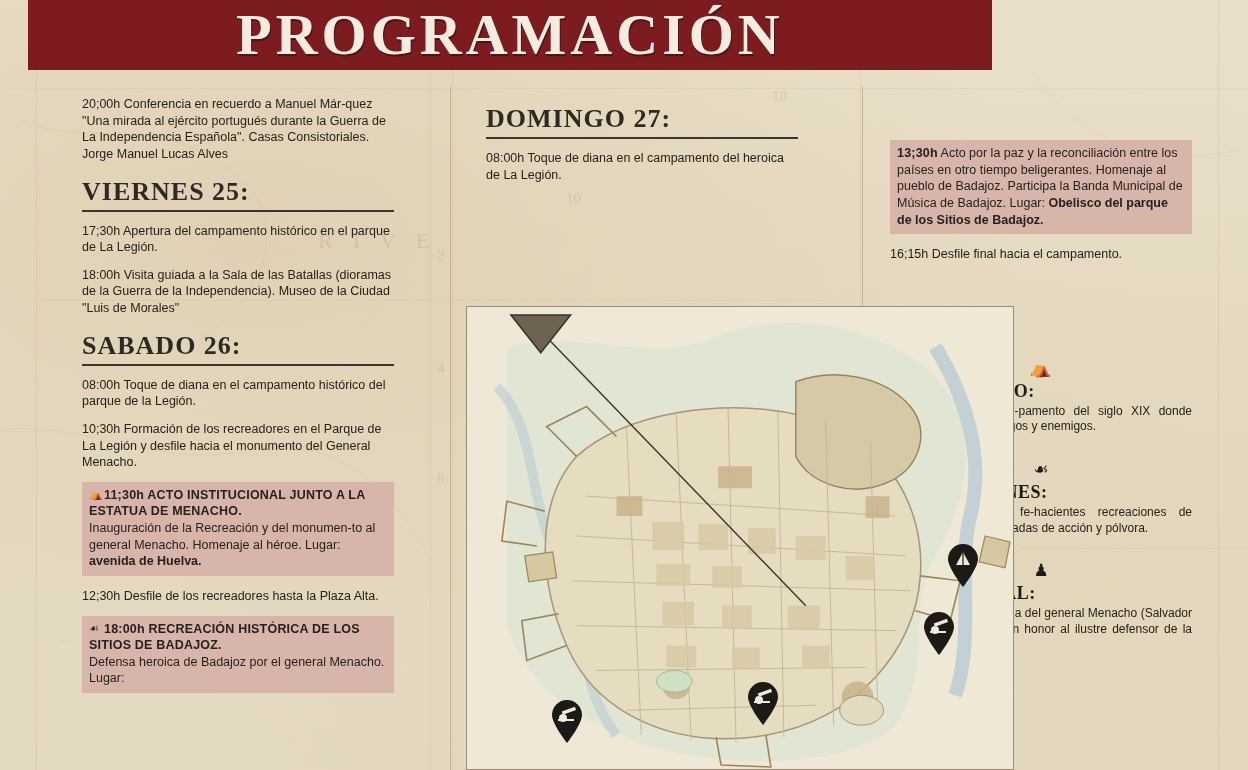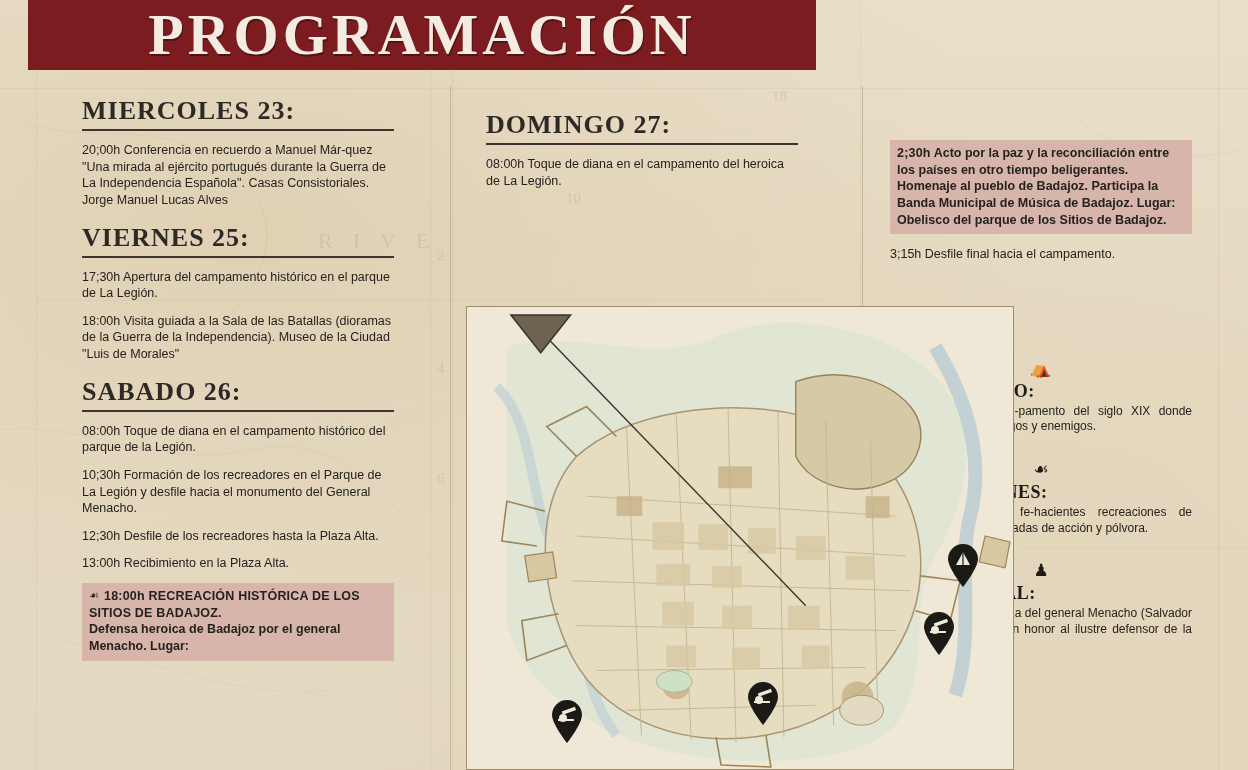--- a/index.html
+++ b/index.html
@@ -44,39 +44,39 @@
   .bg-letter {
     position:absolute;
     font-family:"Liberation Serif", serif;
     color:rgba(120,95,60,0.45);
     font-size:22px;
     letter-spacing:3px;
   }
 
   
   #header {
-    position:absolute; left:28px; top:0; width:788px; height:70px;
+    position:absolute; left:28px; top:0; width:964px; height:70px;
     background:#7c1c21;
     display:flex; align-items:center; justify-content:center;
     z-index:6;
   }
   #header .title {
     font-family:"Liberation Serif", serif;
     font-weight:bold;
     color:#f4ece0;
     font-size:58px;
     letter-spacing:4px;
     text-shadow:1px 2px 0 rgba(0,0,0,0.35);
     line-height:1;
   }
 
   
   .column { position:absolute; z-index:4; }
   #col-left  { left:82px;  top:96px;  width:312px; }
-  #col-mid   { left:486px; top:110px;  width:312px; }
+  #col-mid   { left:486px; top:104px;  width:312px; }
   #col-right { left:890px; top:140px; width:302px; }
 
   .day-head {
     font-family:"Liberation Serif", serif;
     font-weight:bold;
     font-size:26px;
     color:#2d2a25;
     letter-spacing:1px;
     border-bottom:2px solid #3a352d;
     padding-bottom:3px;
@@ -107,21 +107,21 @@
     letter-spacing:0.2px;
   }
   .entry.hl .icon {
     display:inline-block;
     width:15px;
     text-align:left;
     font-size:11px;
     color:#2b2722;
     transform:translateY(-1px);
   }
-  .entry.hl .desc { font-weight:bold; }
+  .entry.hl .desc { font-weight:normal; }
 
   
   .legend-item { margin-bottom:26px; }
   .legend-icon {
     display:block;
     text-align:center;
     font-size:17px;
     color:#1d1b18;
     line-height:1;
     margin-bottom:4px;
@@ -196,21 +196,20 @@
 
   <div class="sep" style="left:450px;"></div>
   <div class="sep" style="left:862px;"></div>
 
   <div id="header">
     <div class="title">PROGRAMACIÓN</div>
   </div>
 
   <div class="column" id="col-left">
 
-    <div class="day-head first">MIERCOLES 23:</div>
     <div class="day-block">
       <p class="entry">
         <span class="t">20;00h</span><span> Conferencia en recuerdo a Manuel Már-quez "Una mirada al ejército portugués durante la Guerra de La Independencia Española". Casas Consistoriales. Jorge Manuel Lucas Alves</span>
       </p>
     </div>
 
     <div class="day-head">VIERNES 25:</div>
     <div class="day-block">
       <p class="entry">
         <span class="t">17;30h</span><span> Apertura del campamento histórico en el parque de La Legión.</span>
@@ -222,50 +221,51 @@
 
     <div class="day-head">SABADO 26:</div>
     <div class="day-block">
       <p class="entry">
         <span class="t">08:00h</span><span> Toque de diana en el campamento histórico del parque de la Legión.</span>
       </p>
       <p class="entry">
         <span class="t">10;30h</span><span> Formación de los recreadores en el Parque de La Legión y desfile hacia el monumento del General Menacho.</span>
       </p>
 
+      <p class="entry hl">
+        <span class="icon">⛺</span><span class="lead">11;30h  ACTO INSTITUCIONAL JUNTO A LA ESTATUA DE MENACHO.</span><br>
+        <span class="desc">Inauguración de la Recreación y del monumen-to al general Menacho. Homenaje al héroe. Lugar: </span><span class="b">avenida de Huelva.</span>
+      </p>
 
       <p class="entry">
         <span class="t">12;30h</span><span> Desfile de los recreadores hasta la Plaza Alta.</span>
-      </p>
-      <p class="entry">
-        <span class="t">13:00h</span><span> Recibimiento en la Plaza Alta.</span>
       </p>
 
       <p class="entry hl">
         <span class="icon">☙</span><span class="lead">18:00h  RECREACIÓN HISTÓRICA DE LOS SITIOS DE BADAJOZ.</span><br>
         <span class="desc">Defensa heroica de Badajoz por el general Menacho. Lugar: </span>
       </p>
     </div>
   </div>
 
   <div class="column" id="col-mid">
     <div class="day-head first">DOMINGO 27:</div>
     <div class="day-block">
       <p class="entry">
         <span class="t">08:00h</span><span> Toque de diana en el campamento del heroica de La Legión.</span>
       </p>
     </div>
   </div>
 
   <div class="column" id="col-right">
     <p class="entry hl">
-      <span class="lead">2;30h</span><span class="desc"> Acto por la paz y la reconciliación entre los países en otro tiempo beligerantes. Homenaje al pueblo de Badajoz. Participa la Banda Municipal de Música de Badajoz. Lugar: </span><span class="b">Obelisco del parque de los Sitios de Badajoz.</span>
+      <span class="lead">13;30h</span><span class="desc"> Acto por la paz y la reconciliación entre los países en otro tiempo beligerantes. Homenaje al pueblo de Badajoz. Participa la Banda Municipal de Música de Badajoz. Lugar: </span><span class="b">Obelisco del parque de los Sitios de Badajoz.</span>
     </p>
     <p class="entry">
-      <span class="t">3;15h</span><span> Desfile final hacia el campamento.</span>
+      <span class="t">16;15h</span><span> Desfile final hacia el campamento.</span>
     </p>
 
     <div style="height:86px;"></div>
 
     <div class="legend-item">
       <span class="legend-icon">⛺</span>
       <div class="legend-title">CAMPAMENTO:</div>
       <div class="legend-text">Podrá visitar un cam-pamento del siglo XIX donde confraternizar con amigos y enemigos.</div>
     </div>
 

